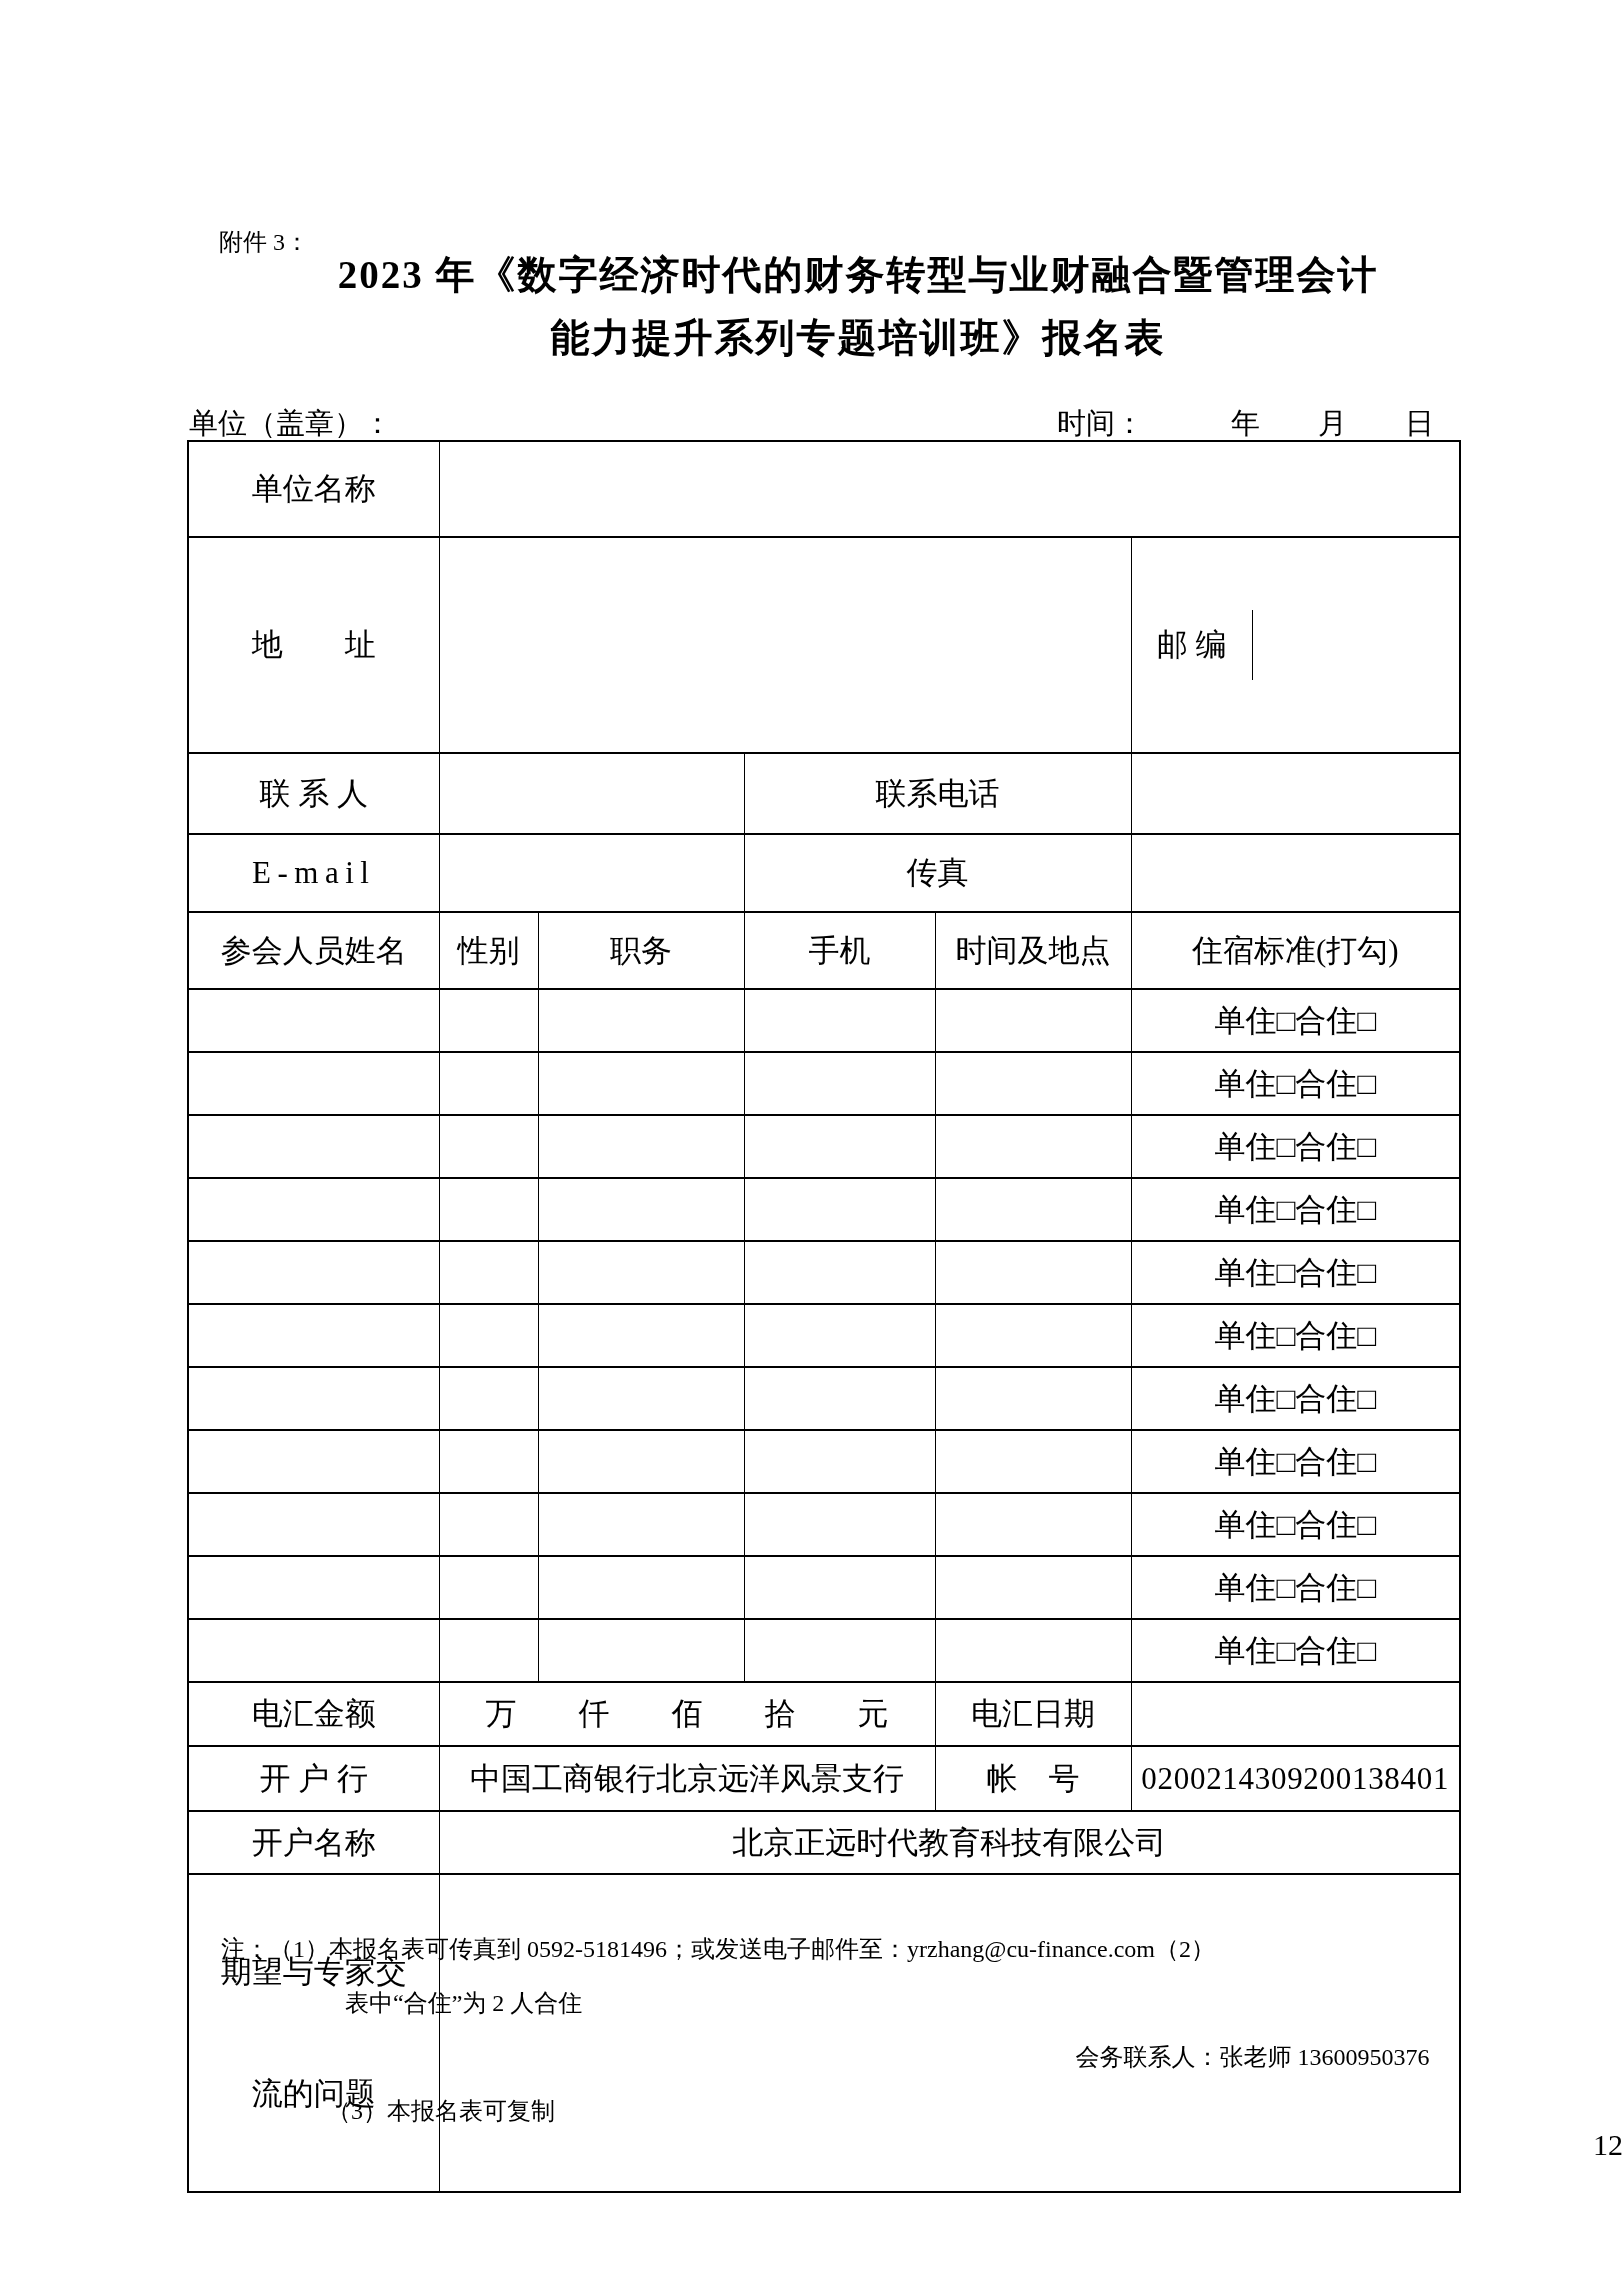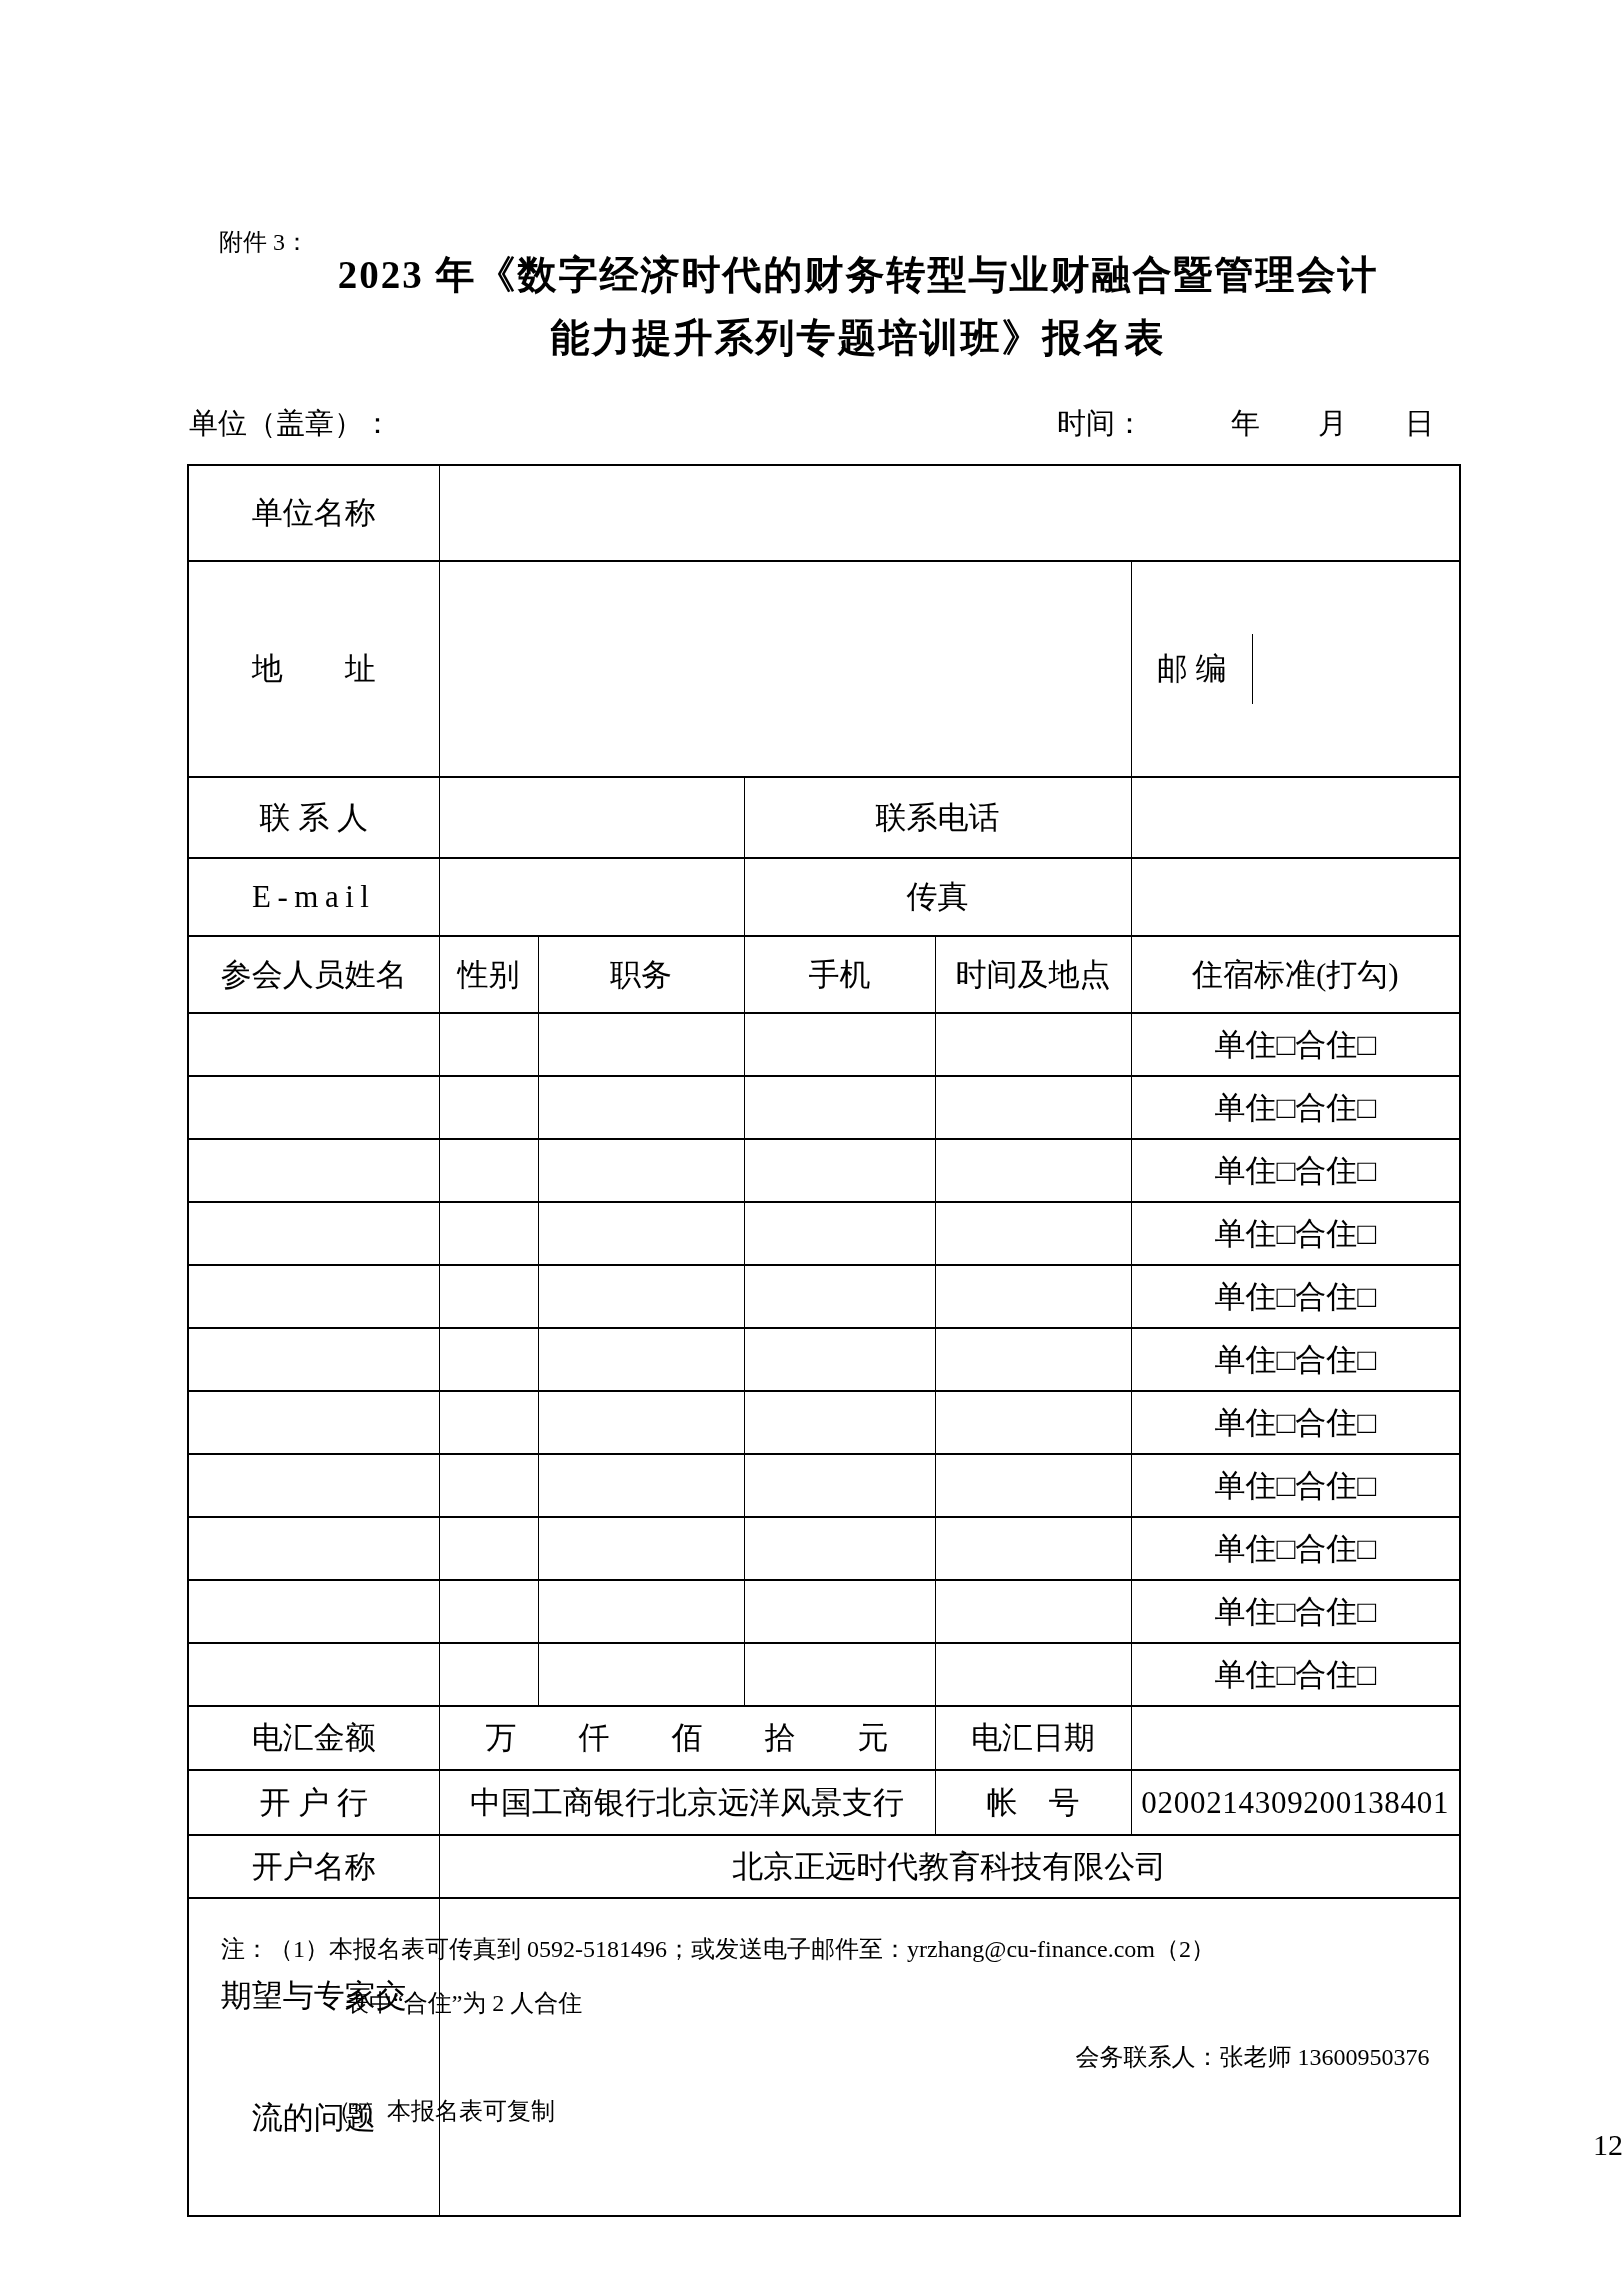--- a/index.html
+++ b/index.html
@@ -17,21 +17,21 @@
   .title{
     position:absolute;left:187px;top:243px;width:1342px;
     text-align:center;font-size:39px;font-weight:bold;
     line-height:63px;letter-spacing:2px;white-space:nowrap;
   }
   .meta-row{position:absolute;left:0;top:405px;width:1623px;height:37px;font-size:29px;line-height:37px;}
   .unit-seal{position:absolute;left:189px;white-space:pre;}
   .time-label{position:absolute;left:1057px;white-space:pre;}
 
   table.form{
-    position:absolute;left:187px;top:464px;
+    position:absolute;left:187px;top:440px;
     width:1272px;border-collapse:collapse;table-layout:fixed;
     border:2.6px solid #000;
     font-size:31px;
     padding-left:32px;
   }
   table.form td{
     border-left:1.3px solid #000;border-right:1.3px solid #000;
     border-top:2px solid #000;border-bottom:2px solid #000;
     text-align:center;vertical-align:middle;
     padding:0;overflow:hidden;white-space:pre;

